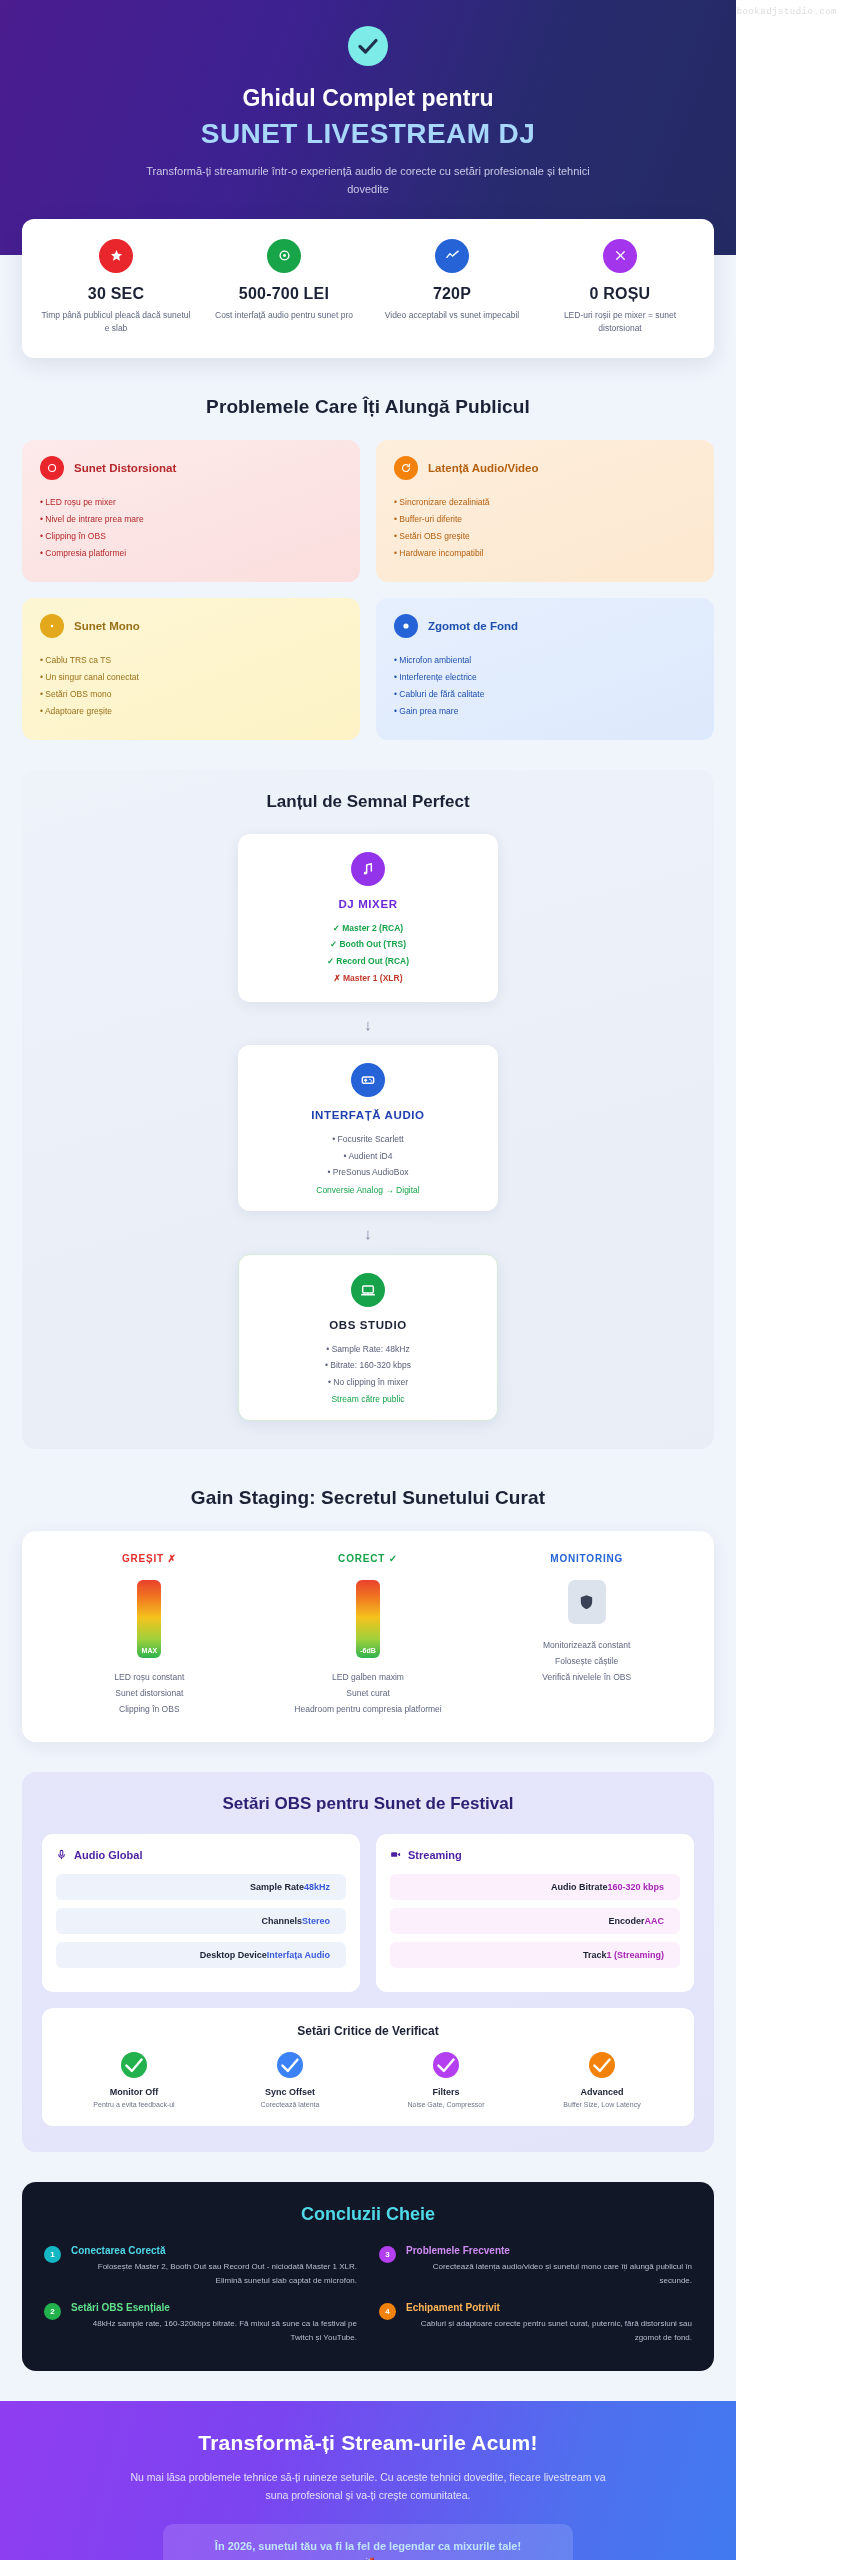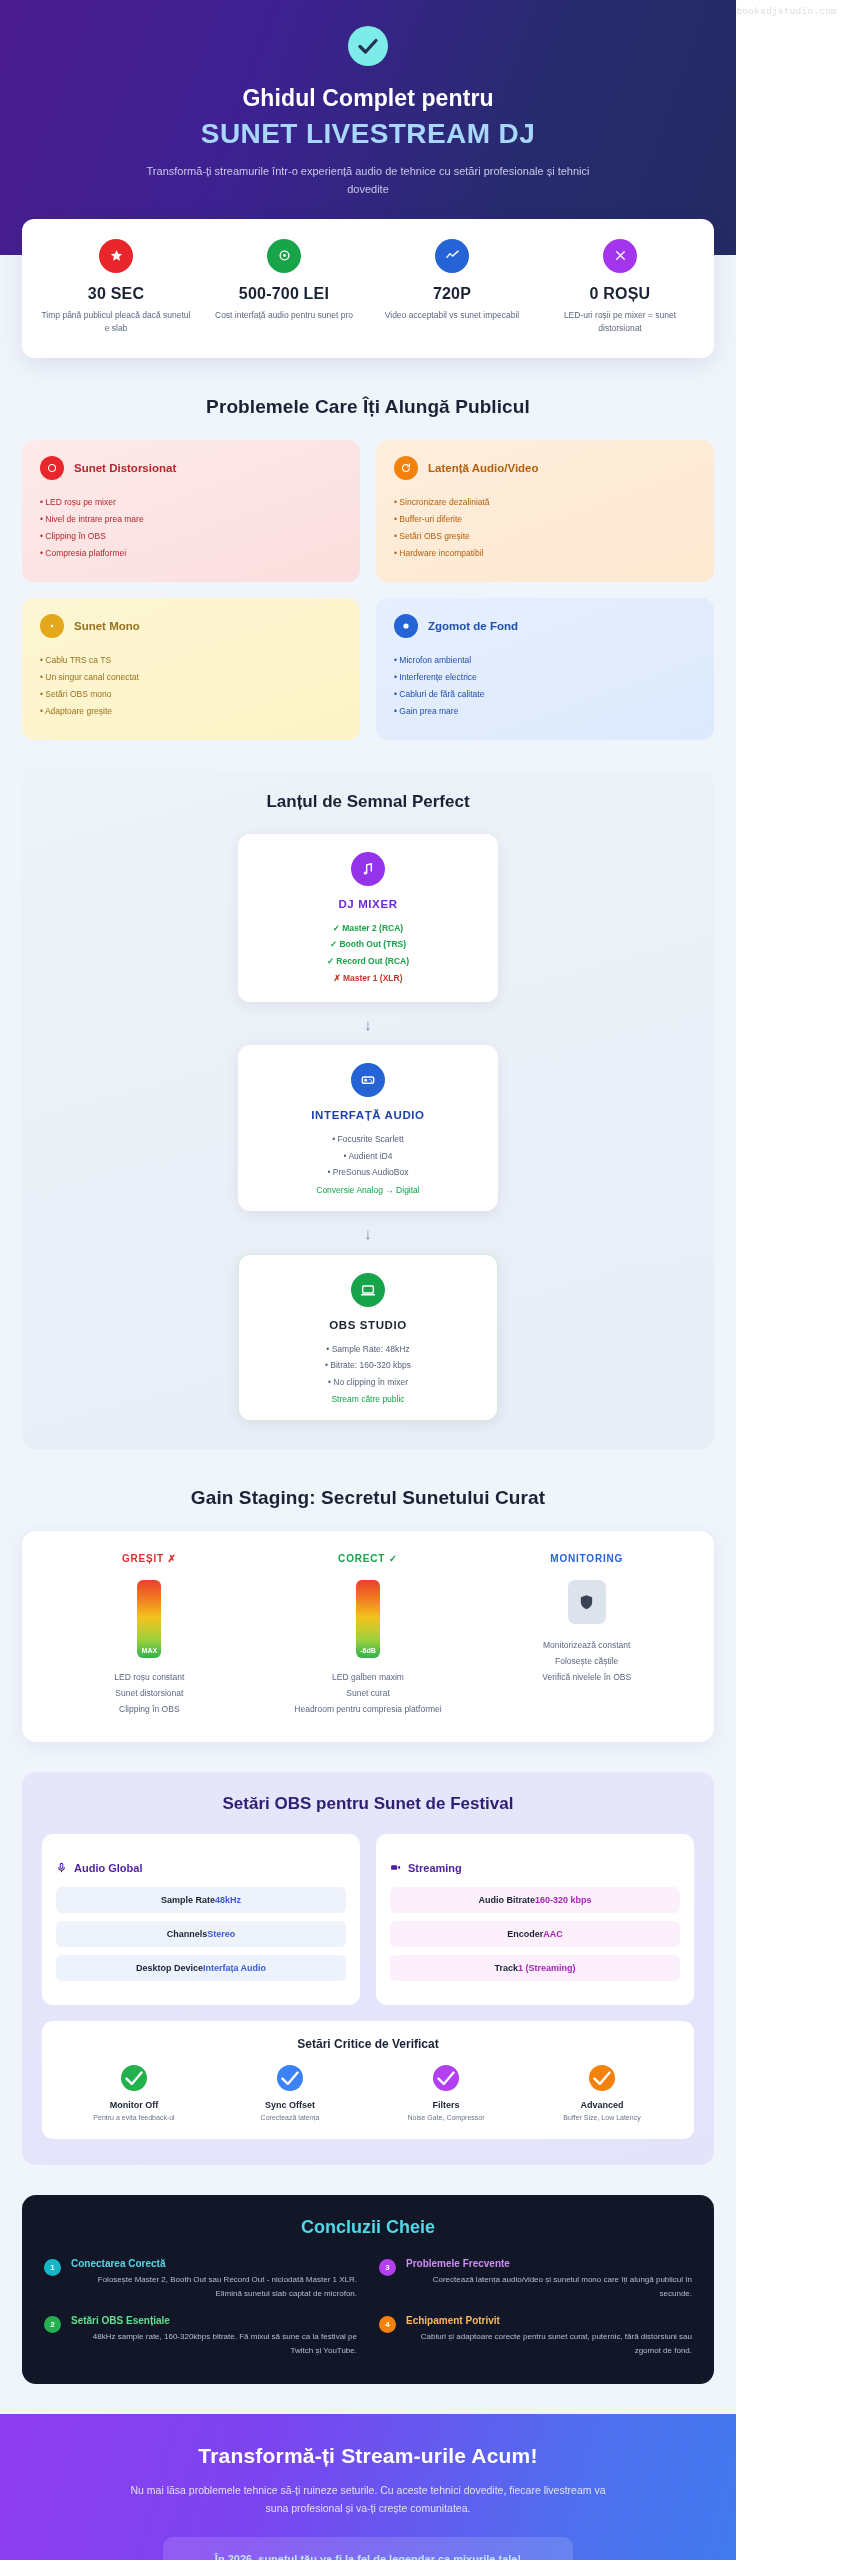--- a/index.html
+++ b/index.html
@@ -158,24 +158,24 @@
 
   
   .obs-panel {
     margin: 30px 22px 0; border-radius: 14px;
     background: linear-gradient(165deg,#e6e6fb,#e3e4fa);
     padding: 22px 20px 26px;
   }
   .obs-title { text-align: center; font-size: 17px; font-weight: 700; color: #2d1f72; margin-bottom: 20px; }
   .obs-grid { display: grid; grid-template-columns: 1fr 1fr; gap: 16px; }
   .obs-card { background: #fff; border-radius: 11px; padding: 15px 14px 16px; }
-  .obs-card-h { display: flex; align-items: center; gap: 7px; font-size: 11px; font-weight: 700; margin-bottom: 12px; margin-top: 13px; }
+  .obs-card-h { display: flex; align-items: center; gap: 7px; font-size: 11px; font-weight: 700; margin-bottom: 12px; }
   .obs-card-h svg { width: 11px; height: 11px; }
   .obs-row {
-    display: flex; justify-content: center; align-items: center;
+    display: flex; justify-content: flex-end; align-items: center;
     border-radius: 6px; padding: 8px 16px; margin-bottom: 8px;
     font-size: 9px; font-weight: 700;
   }
   .obs-row .k { color: #1b2235; }
   .obs-row.v-blue   { background: #eef2fb; }
   .obs-row.v-blue .v   { color: #3a5bd9; }
   .obs-row.v-purple { background: #fbf0fb; }
   .obs-row.v-purple .v { color: #a626b5; }
 
   .crit-card {
@@ -237,21 +237,21 @@
   <div class="doc">
 
     <section class="hero">
       <div class="hero-badge">
         <svg viewBox="0 0 24 24" fill="none" stroke="#22304f" stroke-width="3.2" stroke-linecap="round" stroke-linejoin="round">
             <polyline points="4,12.5 9.5,18 20,6.5"></polyline>
           </svg>
       </div>
       <h1>Ghidul Complet pentru</h1>
       <h2>SUNET LIVESTREAM DJ</h2>
-      <p>Transformă-ți streamurile într-o experiență audio de tehnice cu setări profesionale și tehnici dovedite</p>
+      <p>Transformă-ți streamurile într-o experiență audio de corecte cu setări profesionale și tehnici dovedite</p>
     </section>
 
     <div class="stats-wrap">
       <div class="stats" id="stats-row">
   <div class="stat">
     <div class="stat-ico" style="background:#e8262b">
               <svg viewBox="0 0 24 24" fill="none" stroke="#fff" stroke-width="2.2" stroke-linecap="round" stroke-linejoin="round">
                 <polygon points="12,3 14.6,9 21,9.6 16.2,13.9 17.6,20.2 12,17 6.4,20.2 7.8,13.9 3,9.6 9.4,9" fill="#fff" stroke="none"></polygon>
               </svg>
             </div>

